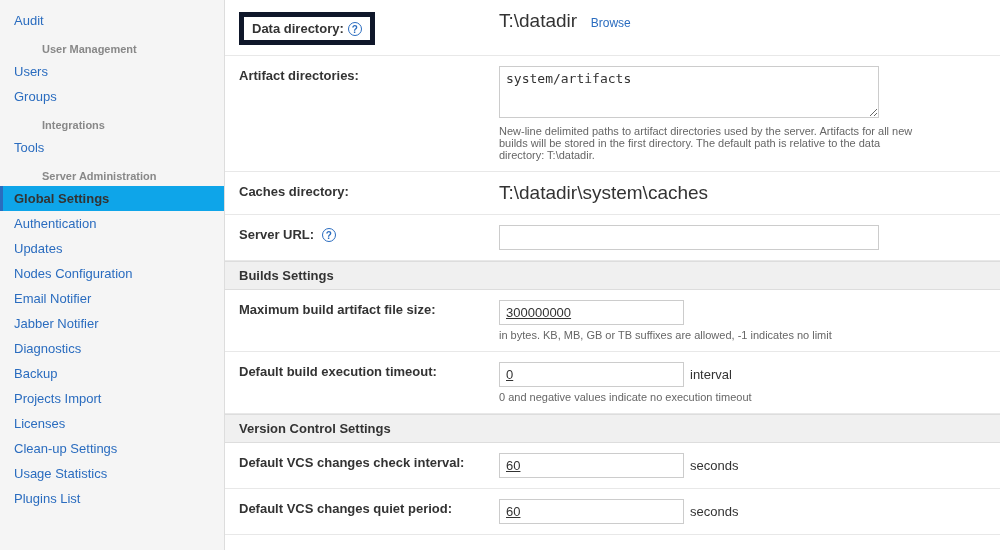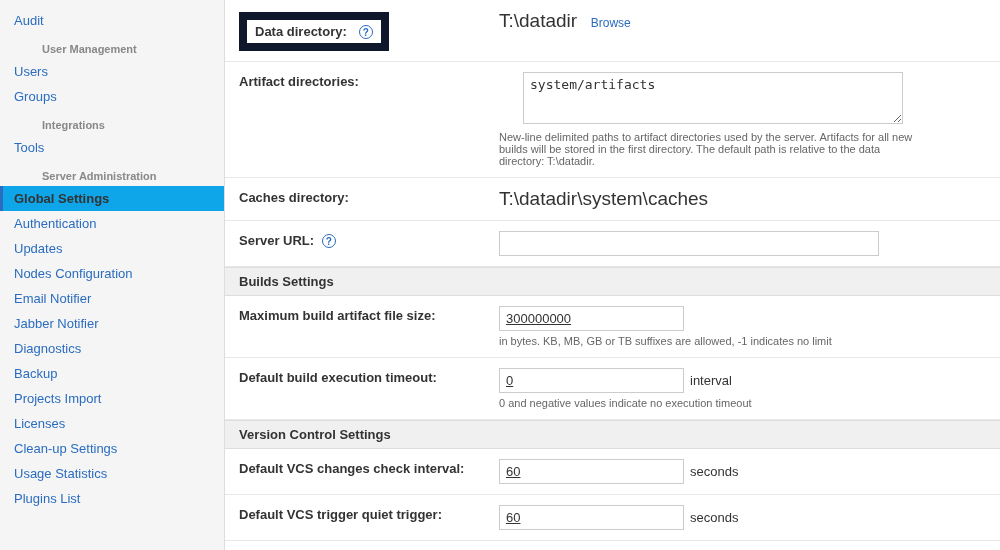--- a/index.html
+++ b/index.html
@@ -87,28 +87,27 @@
 
     textarea {
       border: 1px solid #ccc;
       padding: 4px 6px;
       font-size: 13px;
       color: #333;
       resize: vertical;
       width: 380px;
       height: 52px;
       outline: none;
-      margin-left: 24px;
     }
     .data-dir-box {
-      border: 8px solid #0f172a;
+      border: 5px solid #0f172a;
       padding: 4px 8px;
       display: inline-flex;
       align-items: center;
-      gap: 12px;
+      gap: 4px;
       font-weight: bold;
     }
     .help-icon {
       display: inline-block;
       width: 14px;
       height: 14px;
       border: 1px solid #2a6cbf;
       border-radius: 50%;
       color: #2a6cbf;
       font-size: 10px;
@@ -279,21 +278,21 @@
         <td class="value-col">
           <div class="inline-row">
             <input type="text" style="width: 185px;" value="60">
             <span class="inline-unit">seconds</span>
           </div>
         </td>
       </tr>
 
       <tr>
         <td class="label-col">
-          <span>Default VCS trigger quiet trigger:</span>
+          <span>Default VCS changes quiet period:</span>
         </td>
         <td class="value-col">
           <div class="inline-row">
             <input type="text" style="width: 185px;" value="60">
             <span class="inline-unit">seconds</span>
           </div>
         </td>
       </tr>
     </tbody>
   </table>

